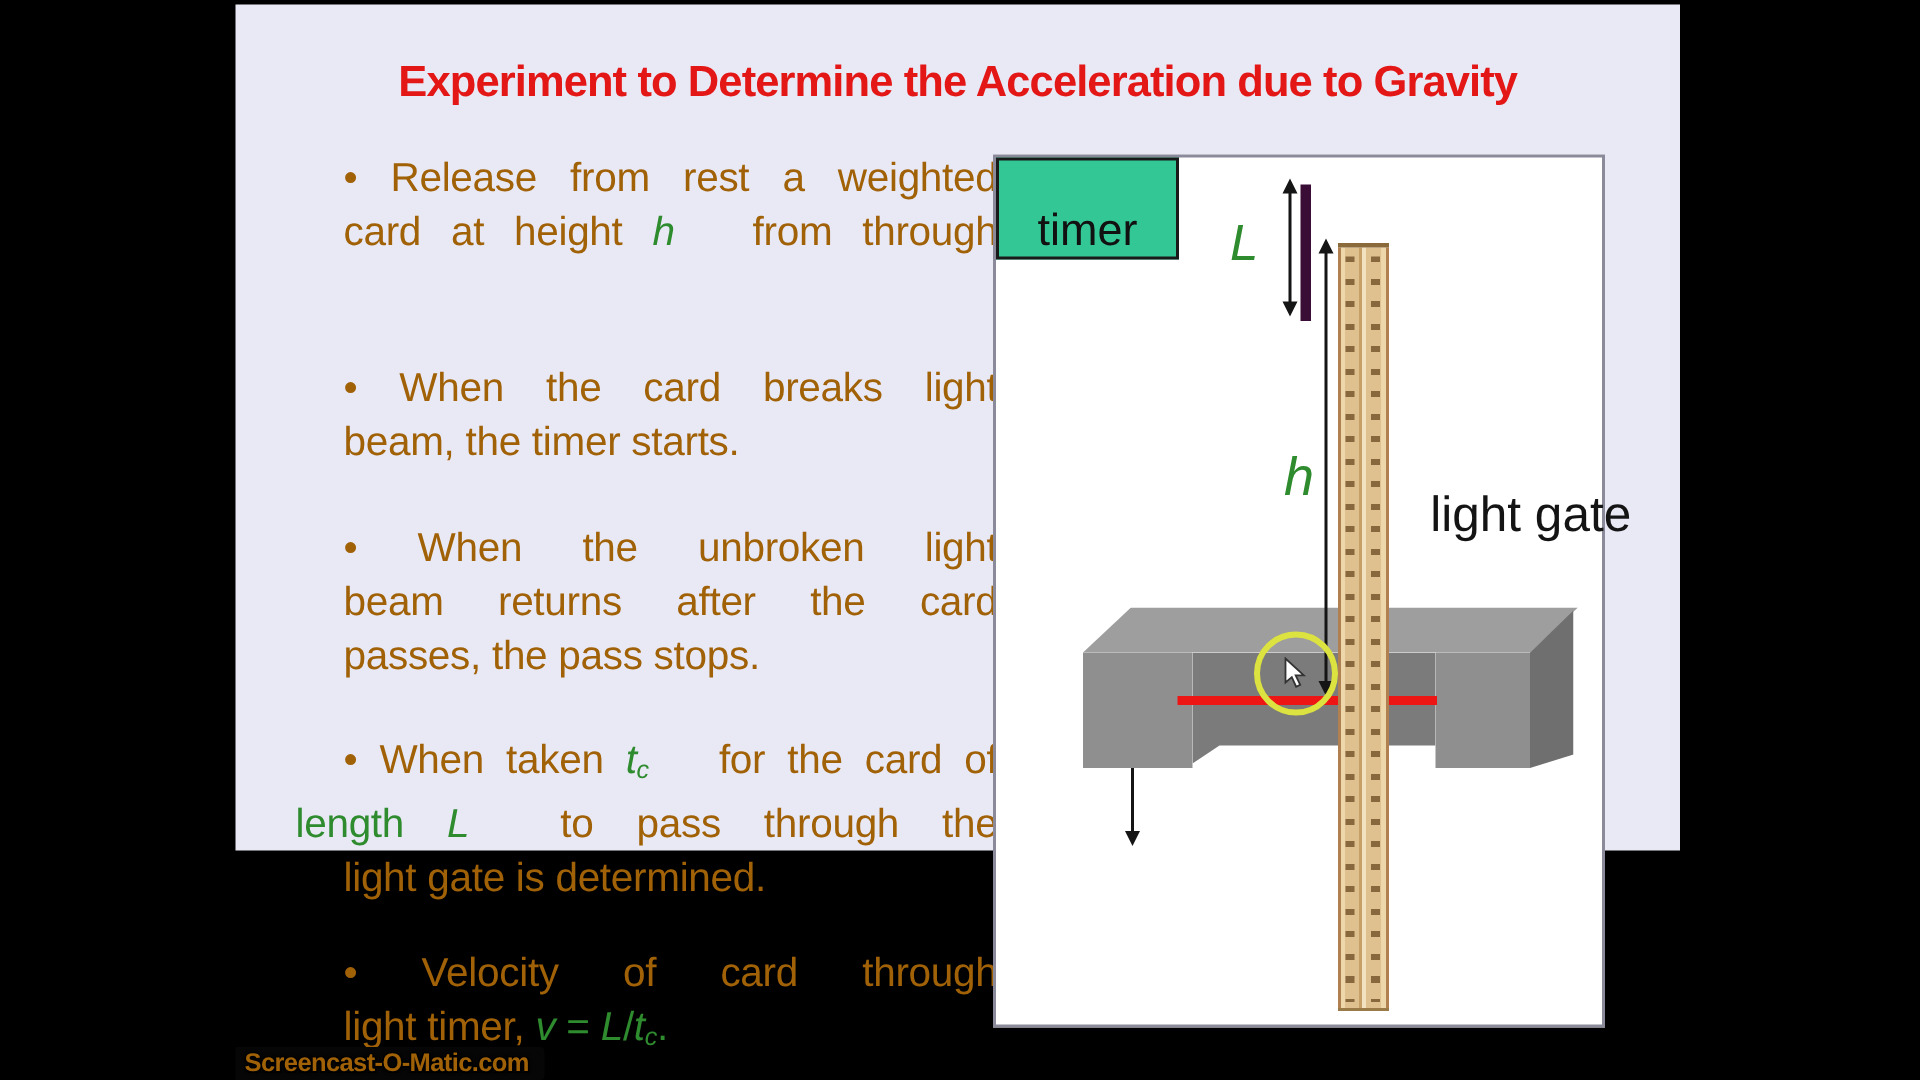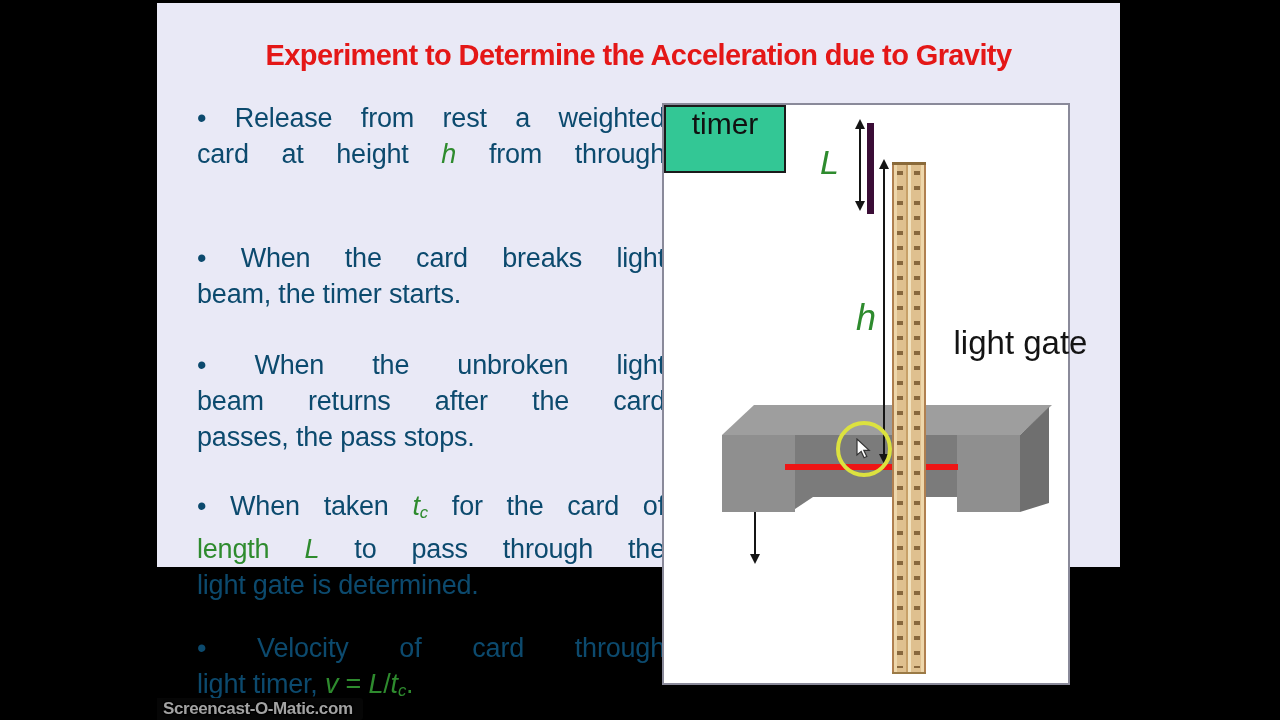--- a/index.html
+++ b/index.html
@@ -22,21 +22,21 @@
   .bullet{position:absolute;left:0;width:100%;}
   .bullet:nth-child(1){top:97px;}
   .bullet:nth-child(2){top:237px;}
   .bullet:nth-child(3){top:344px;}
   .bullet:nth-child(4){top:485px;}
   .bullet:nth-child(5){top:627px;}
   .line{
     font-size:27px;line-height:36px;letter-spacing:-0.2px;color:#4848a8;
   }
   .just{text-align:justify;text-align-last:justify;}
-  .blue{color:#0c4a6e;}
+  .blue{color:#a16207;margin-left:32px;}
   .green{color:#2e8b2e;}
   .it{font-style:italic;}
   .sub{font-size:0.62em;vertical-align:-0.2em;}
   
   #diagram{
     position:absolute;left:505px;top:100px;width:408px;height:582px;
     background:#ffffff;border:2px solid #8a8a9a;box-sizing:border-box;
   }
   #diagram .abs{position:absolute;}
   .gate-face{position:absolute;left:0;top:0;width:404px;height:578px;}
@@ -76,29 +76,29 @@
   #highlight-circle{
     left:172px;top:316px;width:56px;height:56px;border-radius:50%;
     border:4px solid #dce23f;z-index:6;box-sizing:border-box;
   }
   #cursor{left:192px;top:333px;z-index:7;}
   #timer-line{left:90px;top:407px;height:44px;z-index:3;}
   #timer-down{left:86px;top:449px;z-index:3;}
   #timer-box{
     left:21px;top:462px;width:122px;height:68px;background:#33c795;
     border:2px solid #1a1a1a;box-sizing:border-box;z-index:3;
-    display:flex;align-items:flex-start;justify-content:center;
+    display:flex;align-items:flex-end;justify-content:center;
     font-size:30px;color:#111;
   }
   
   #watermark{
     position:absolute;left:157px;top:698px;height:22px;
     background:#060606;border-radius:0 3px 3px 0;
     padding:0 10px 0 6px;display:flex;align-items:center;z-index:10;
-    font-size:17px;font-weight:bold;color:#a3a3a3;letter-spacing:-0.4px;
+    font-size:17px;font-weight:bold;color:#a16207;letter-spacing:-0.4px;
     text-shadow:1px 1px 0 #000,-1px -1px 0 #000,1px -1px 0 #000,-1px 1px 0 #000,0 0 3px #000;
   }
 </style>
 </head>
 <body>
 
 <div id="slide">
 
   <div id="title">Experiment to Determine the Acceleration due to Gravity</div>
 

